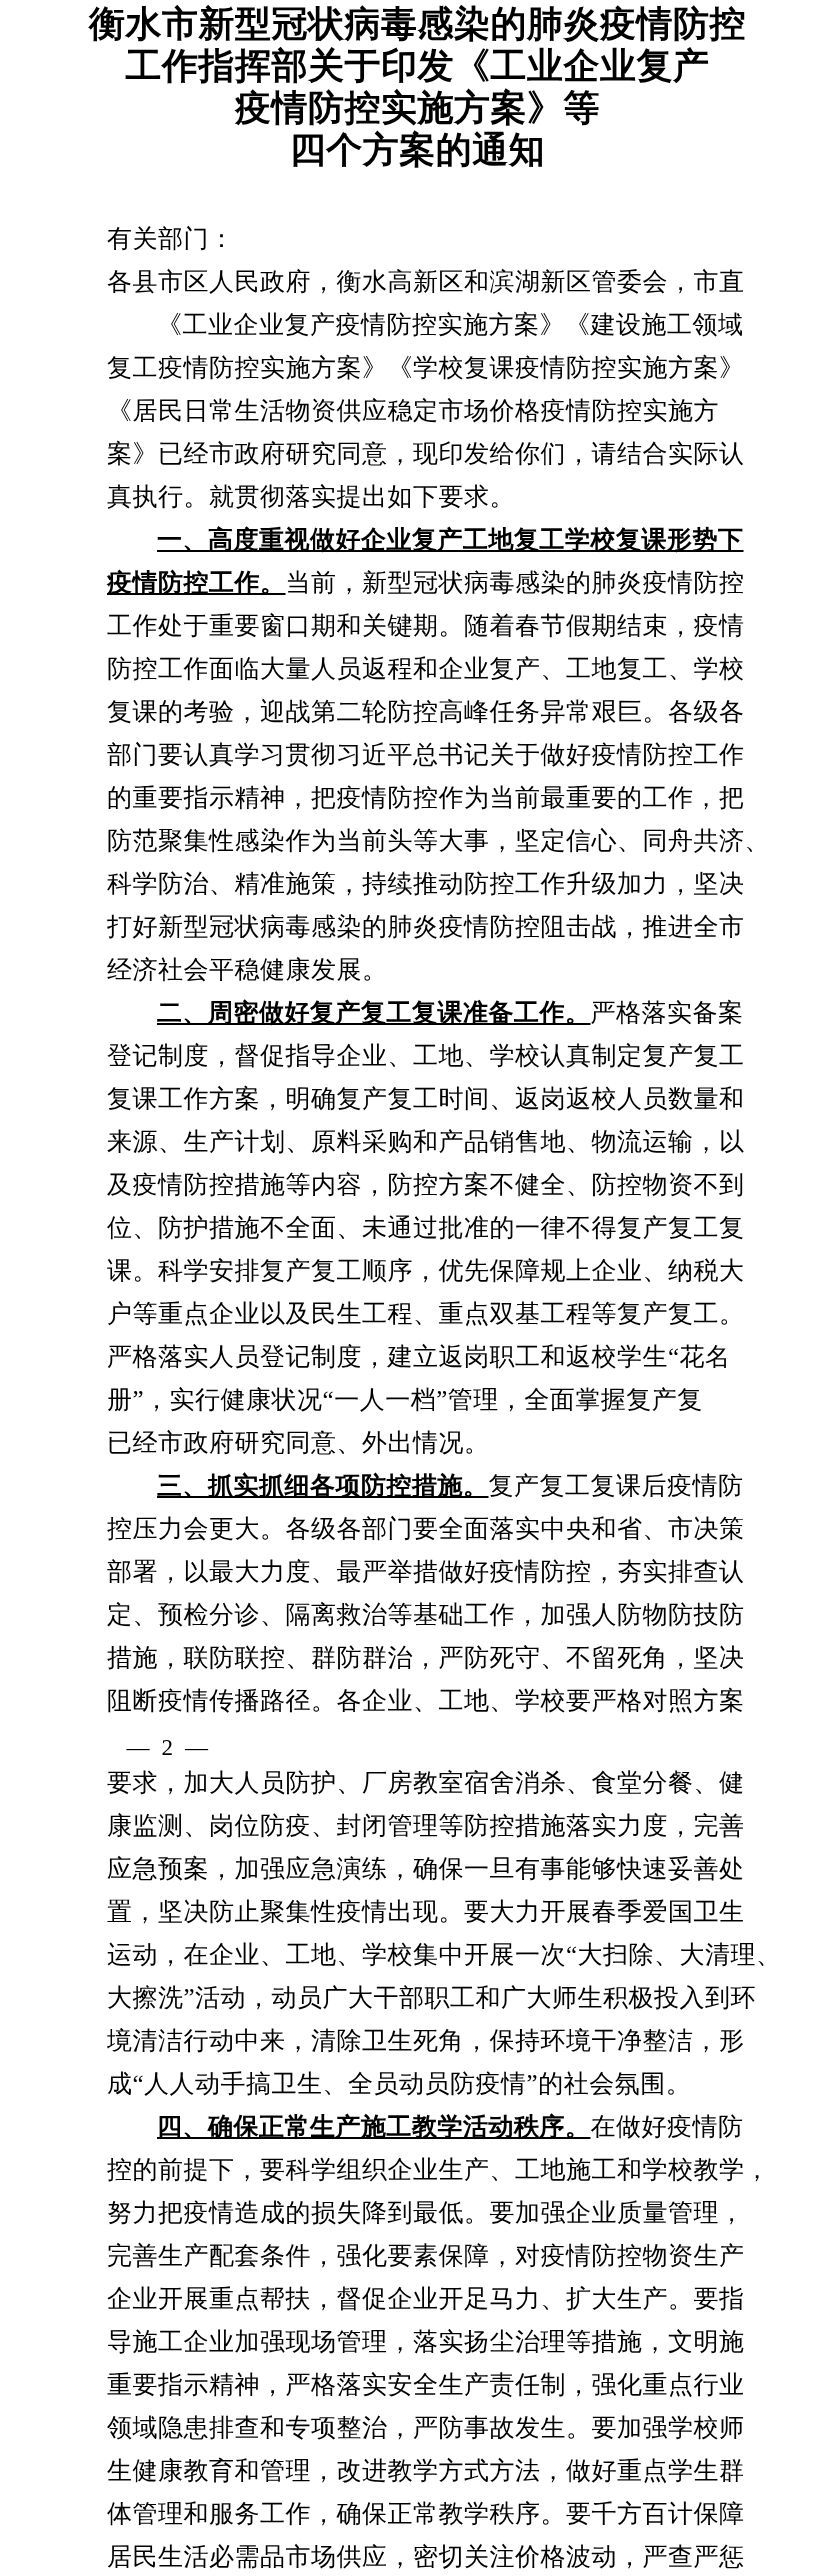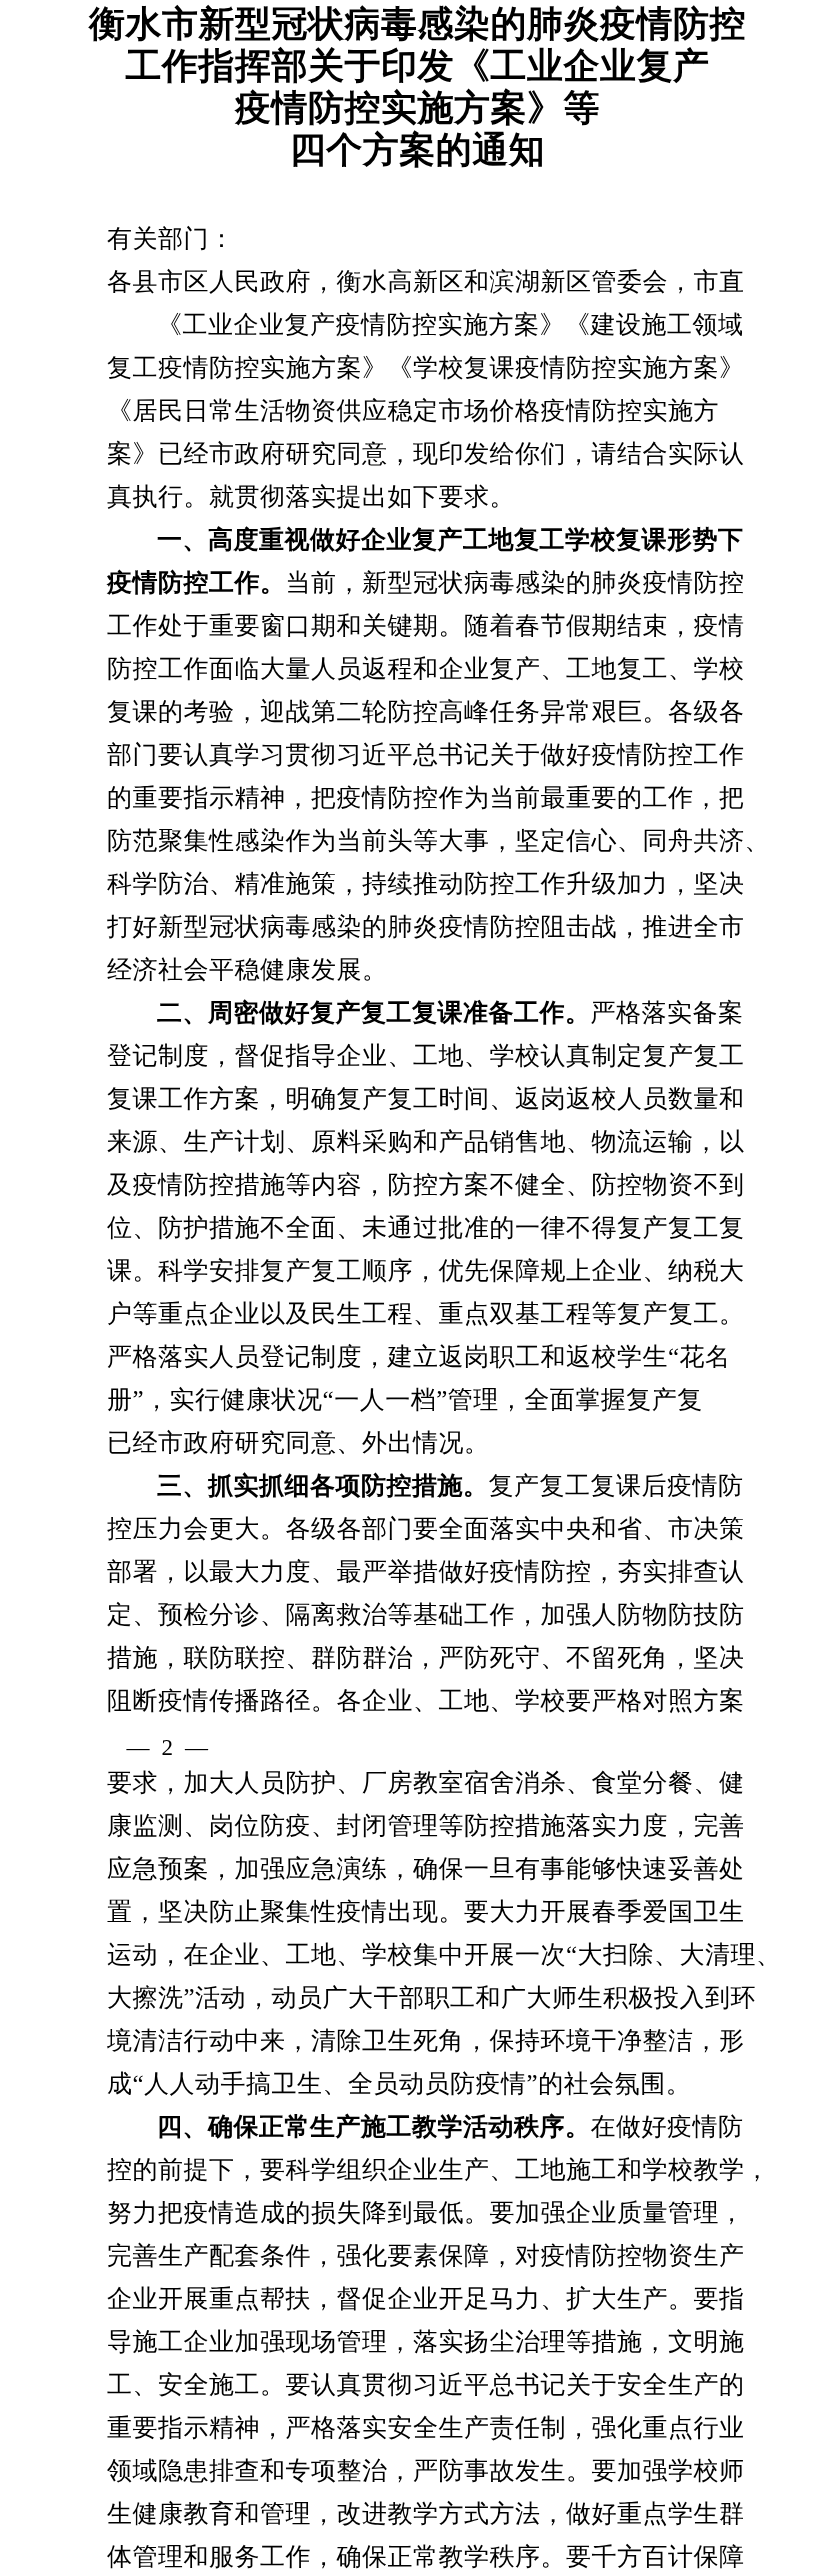--- a/index.html
+++ b/index.html
@@ -32,20 +32,21 @@
   }
   .line{
     height:43px;
     line-height:43px;
     white-space:nowrap;
   }
   .line.indent{text-indent:50px;}
   .hd{
     font-weight:900;
     font-family:"Liberation Sans","DejaVu Sans",sans-serif;
+    text-decoration:underline;
   }
   
   .pagemark{
     font-size:23px;
     letter-spacing:3.1px;
     overflow:visible;
   }
   .pagemark.pm-left{
     height:39px; line-height:52px;
     text-align:left; padding-left:19.6px;
@@ -257,23 +258,20 @@
     </div>
 
     <div class="line">
       <span class="hd"></span><span class="tx">企业开展重点帮扶，督促企业开足马力、扩大生产。要指</span>
     </div>
 
     <div class="line">
       <span class="hd"></span><span class="tx">导施工企业加强现场管理，落实扬尘治理等措施，文明施</span>
     </div>
 
-    <div class="line">
-      <span class="hd"></span><span class="tx">工、安全施工。要认真贯彻习近平总书记关于安全生产的</span>
-    </div>
 
     <div class="line">
       <span class="hd"></span><span class="tx">重要指示精神，严格落实安全生产责任制，强化重点行业</span>
     </div>
 
     <div class="line">
       <span class="hd"></span><span class="tx">领域隐患排查和专项整治，严防事故发生。要加强学校师</span>
     </div>
 
     <div class="line">

